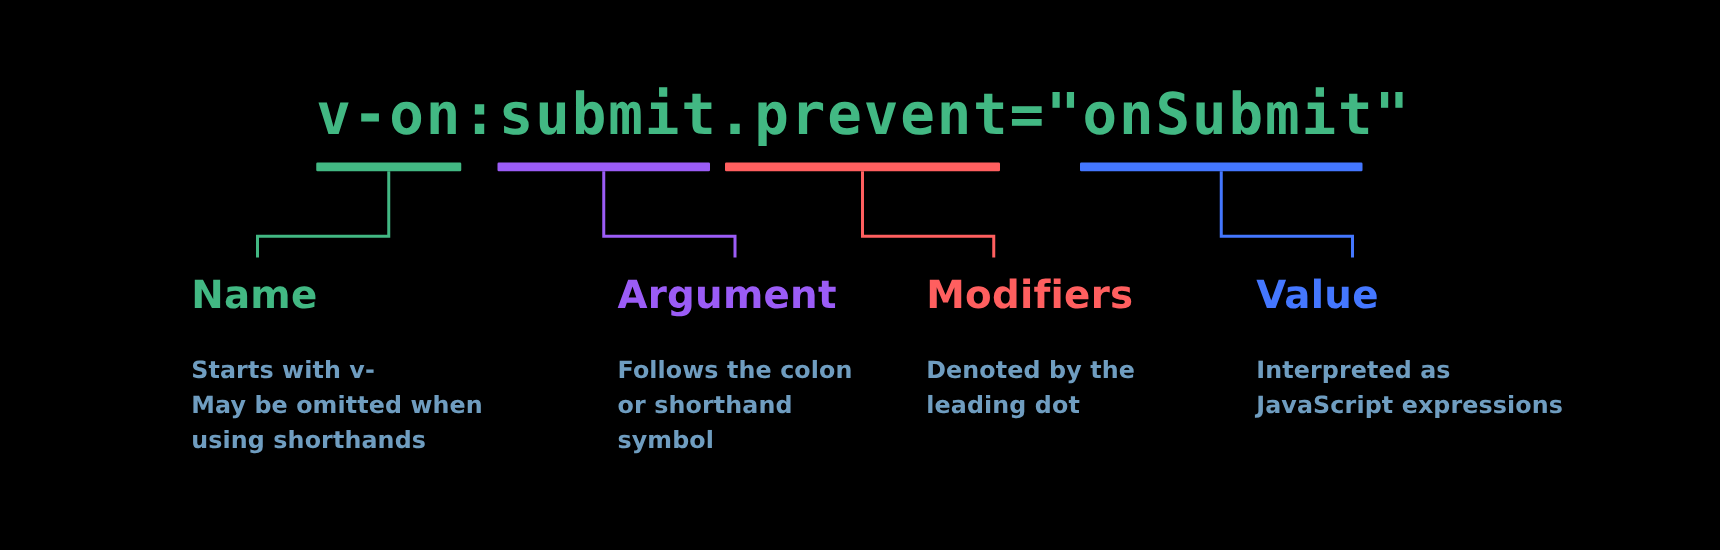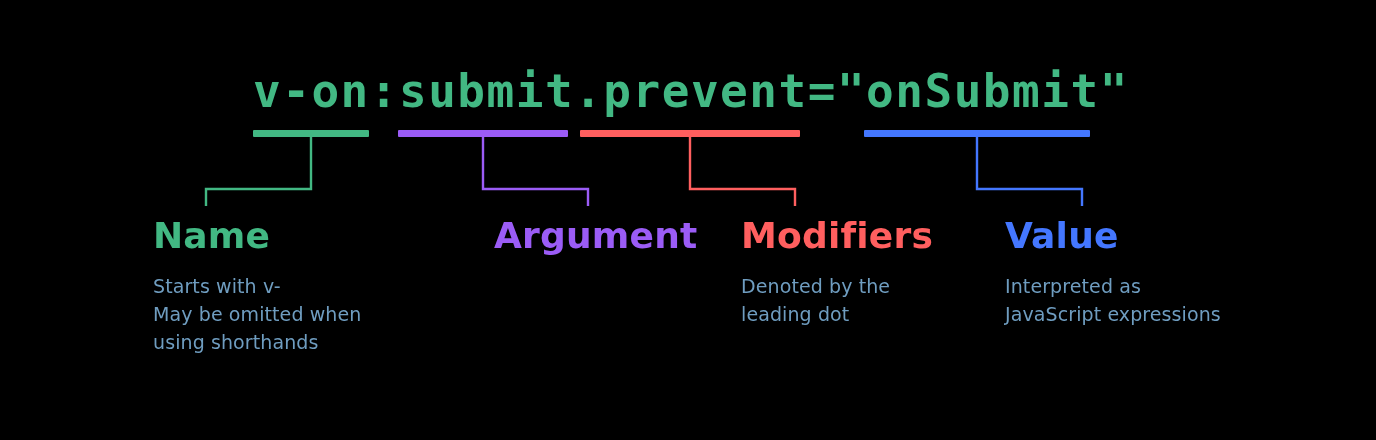--- a/index.html
+++ b/index.html
@@ -55,31 +55,31 @@
     pointer-events: none;
   }
 
   
   .col {
     position: absolute;
     top: 218px;
   }
   .col-heading {
     font-family: "DejaVu Sans", "Liberation Sans", sans-serif;
-    font-size: 36px;
+    font-size: 31px;
     font-weight: 700;
     line-height: 36px;
-    margin: 0 0 18px 0;
+    margin: 0 0 28px 0;
     white-space: nowrap;
     letter-spacing: 0.2px;
   }
   .col-desc {
     font-family: "DejaVu Sans", "Liberation Sans", sans-serif;
     font-size: 19px;
-    font-weight: 400;
+    font-weight: 700;
     line-height: 28px;
     color: #6f9dc0;
     white-space: pre-line;
     letter-spacing: 0.1px;
   }
 </style>
 </head>
 <body style="background: rgb(0, 0, 0);">
 
 <div id="diagram">
@@ -100,20 +100,23 @@
 
   <div class="col" id="col-0" style="left: 153px;">
     <div class="col-heading" style="color: rgb(66, 184, 131);">Name</div>
     <div class="col-desc" style="color: rgb(111, 157, 192);">Starts with v-
 May be omitted when
 using shorthands</div>
   </div>
 
   <div class="col" id="col-1" style="left: 494px;">
     <div class="col-heading" style="color: rgb(155, 92, 246);">Argument</div>
+    <div class="col-desc" style="color: rgb(111, 157, 192);">Follows the colon
+or shorthand
+symbol</div>
   </div>
 
   <div class="col" id="col-3" style="left: 1005px;">
     <div class="col-heading" style="color: rgb(68, 119, 255);">Value</div>
     <div class="col-desc" style="color: rgb(111, 157, 192);">Interpreted as
 JavaScript expressions</div>
   </div>
 
   <div class="col" id="col-2" style="left: 741px;">
     <div class="col-heading" style="color: rgb(255, 95, 95);">Modifiers</div>

